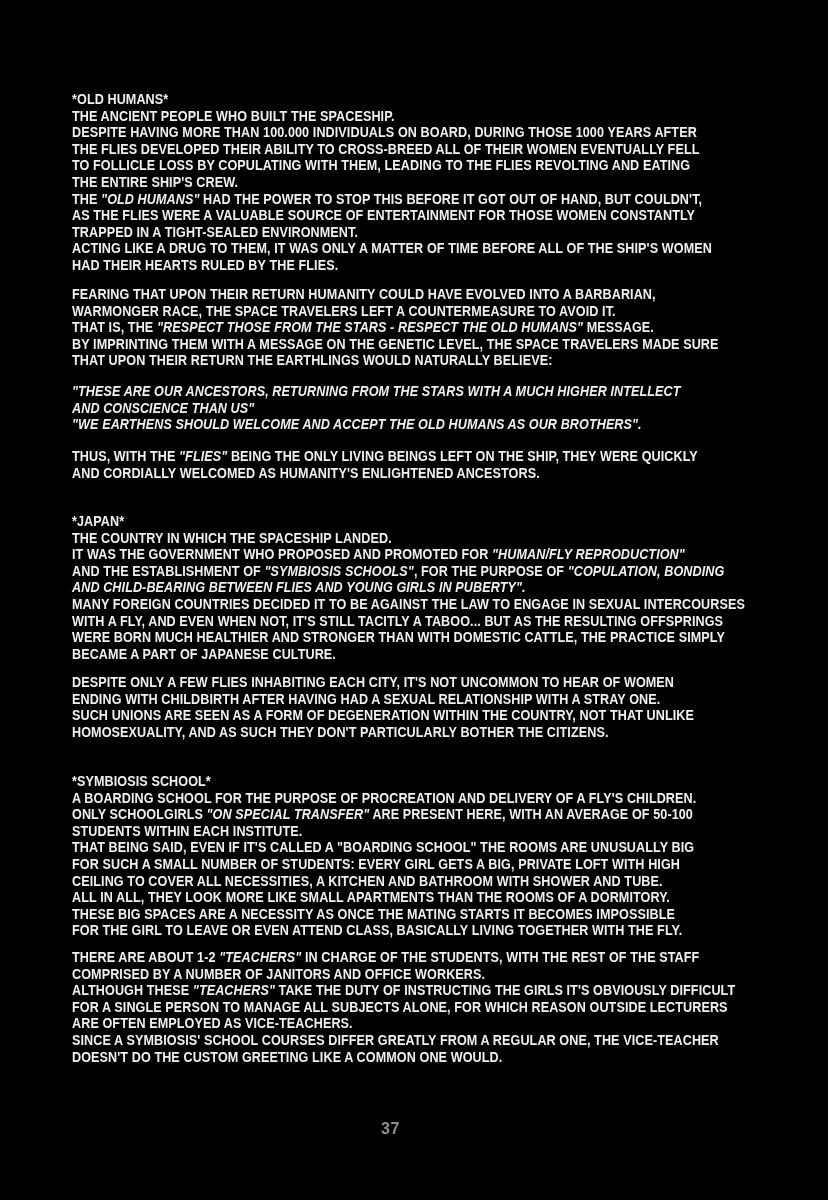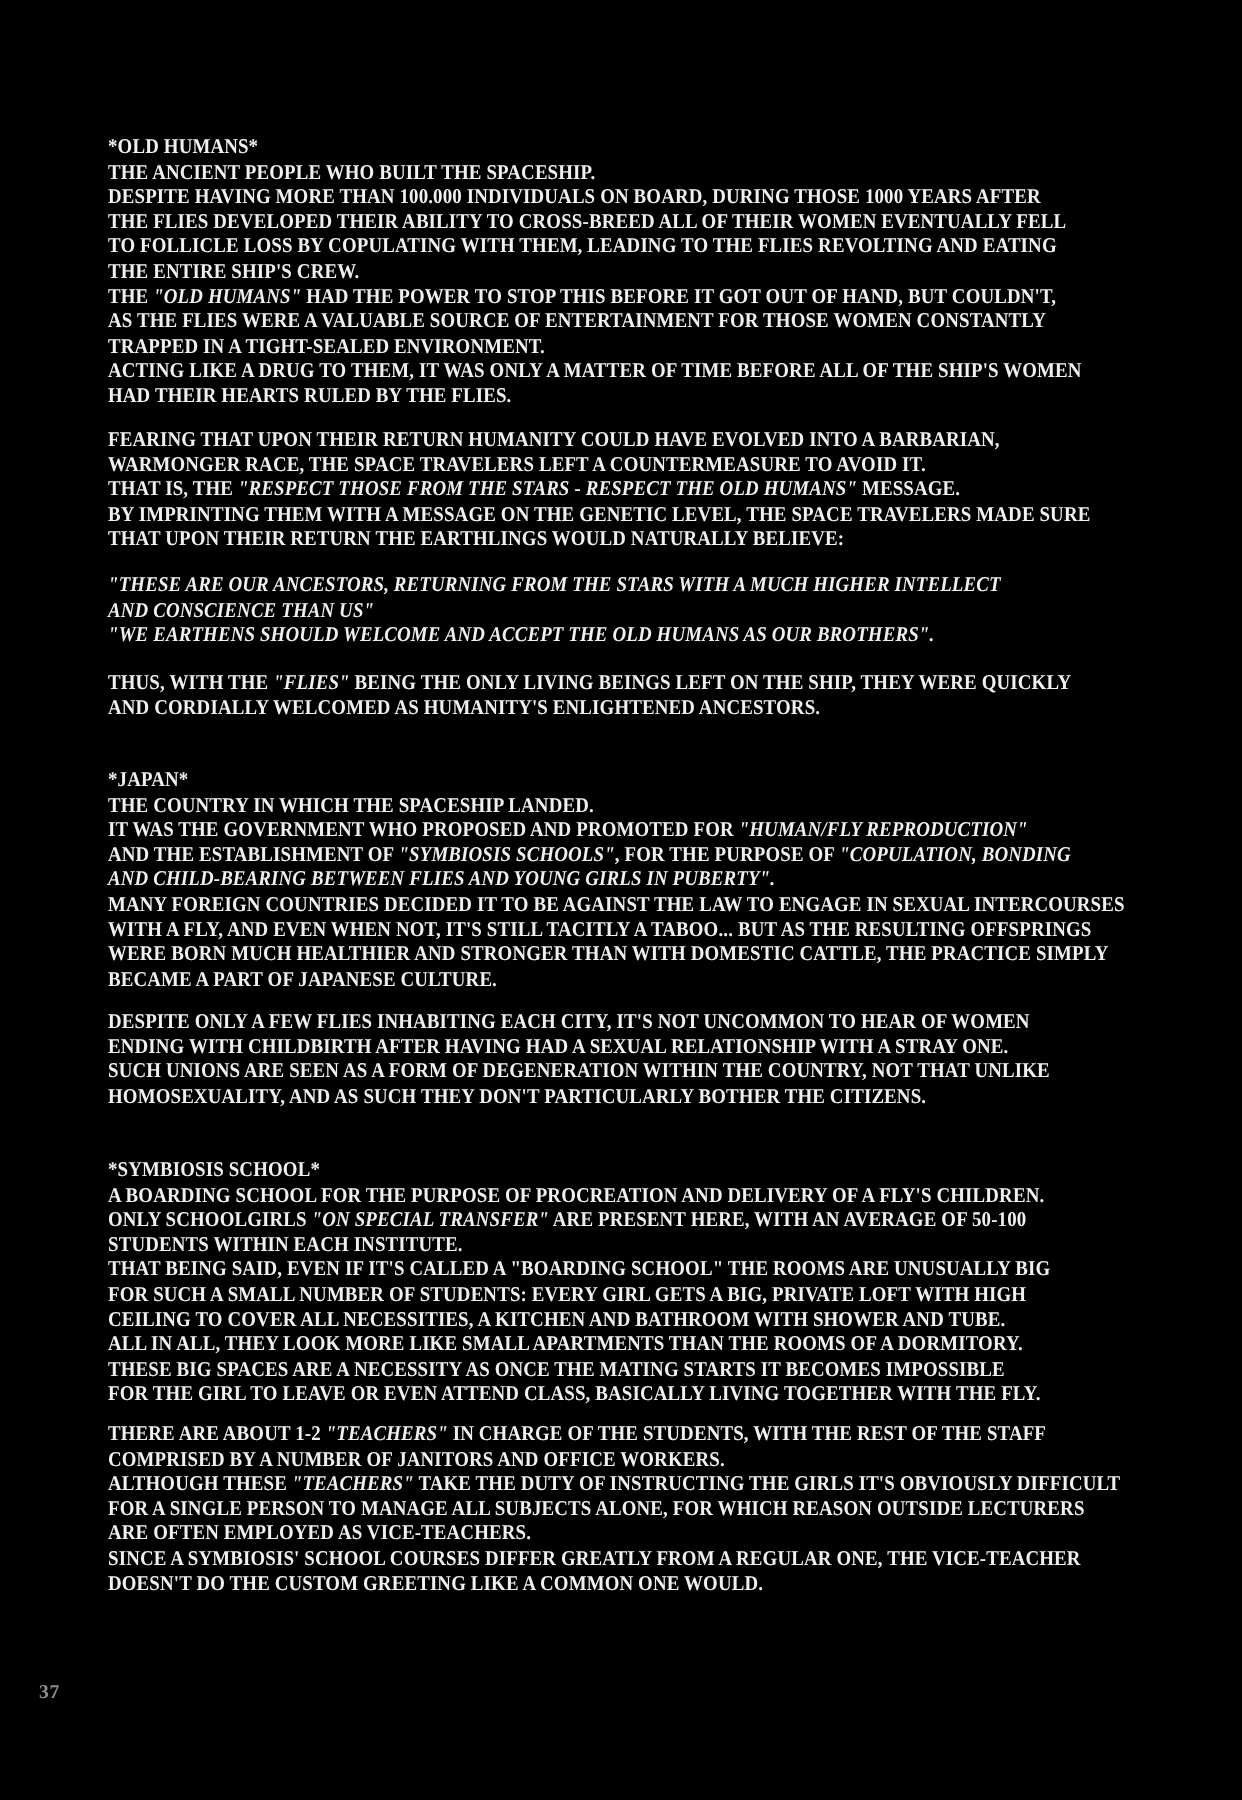--- a/index.html
+++ b/index.html
@@ -11,21 +11,20 @@
   html, body { background: #000; }
   body {
     font-family: "Liberation Sans", sans-serif;
   }
   .page {
     position: relative;
     width: 755px;
     height: 1200px;
     background: var(--bg);
     overflow: hidden;
-    font-family: Liberation Serif, serif;
   }
   .page-text {
     position: absolute;
     left: 72px;
     top: 0;
     width: 760px;
     height: 1200px;
   }
   .paragraph {
     position: absolute;
@@ -53,22 +52,23 @@
   .paragraph:nth-of-type(5) { top: 513px; }
   .paragraph:nth-of-type(6) { top: 674px; }
   .paragraph:nth-of-type(7) { top: 773px; }
   .paragraph:nth-of-type(8) { top: 949px; }
   .page-number {
     position: absolute;
     left: 0;
     right: 0;
     top: 1120px;
     padding-left: 26px;
+    text-align: center;
     color: var(--pagenum);
-    font-size: 13px;
+    font-size: 16px;
     font-weight: 700;
     letter-spacing: 0.5px;
   }
 </style>
 </head>
 <body>
 
 <div class="page">
   <div class="page-text">
 

